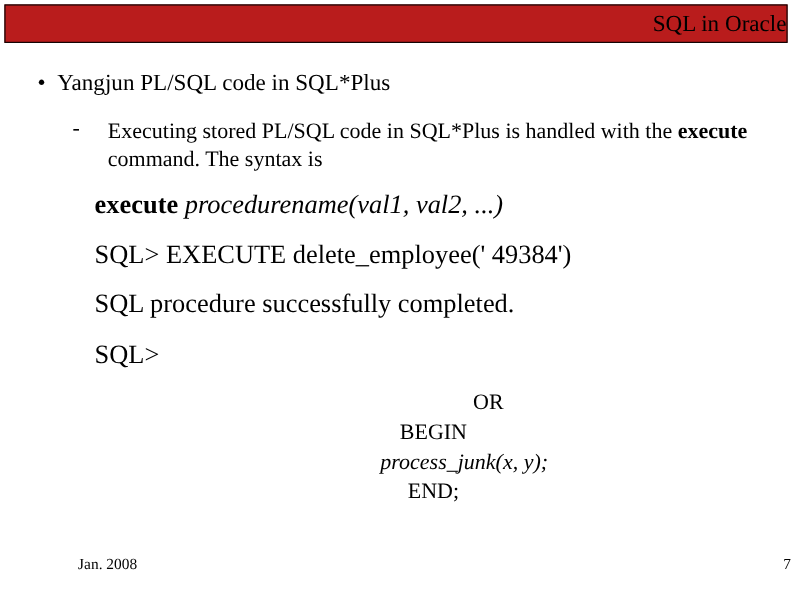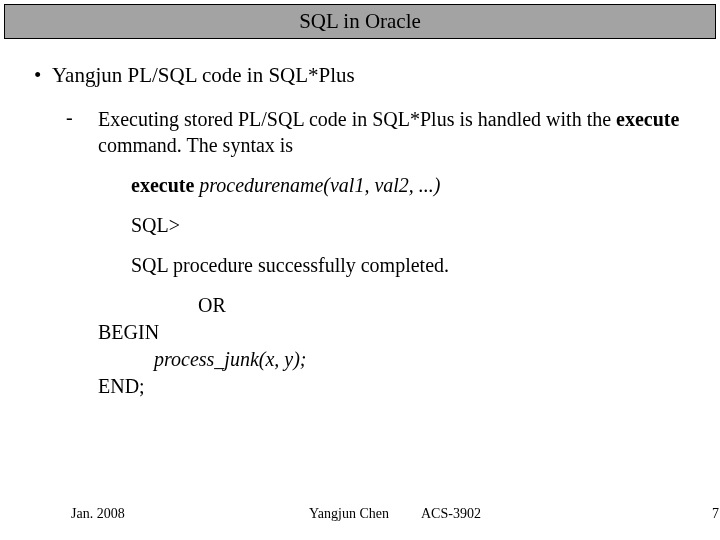--- a/index.html
+++ b/index.html
@@ -4,23 +4,23 @@
   <style>
     * { margin: 0; padding: 0; box-sizing: border-box; }
     body {
       width: 720px;
       height: 540px;
       font-family: 'Times New Roman', Times, serif;
       background: #ffffff;
       position: relative;
     }
     .title-bar {
-      background: #a3a3a3;
+      background: #b91c1c;
       border: 1px solid #000;
-      text-align: center;
+      text-align: right;
       font-size: 21px;
       padding: 4px 0;
       margin: 4px;
     }
     .content {
       padding: 20px 30px 0 30px;
     }
     .bullet-row {
       display: flex;
       align-items: baseline;
@@ -45,31 +45,32 @@
     }
     .sub-dash {
       width: 32px;
       flex-shrink: 0;
     }
     .sub-text {
       flex: 1;
       line-height: 1.3;
     }
     .indent-block {
-      margin-left: 101px;
-      font-size: 20px;
+      margin-left: 56px;
+      font-size: 24px;
       margin-bottom: 14px;
       line-height: 1.3;
     }
     .bold { font-weight: bold; }
     .italic { font-style: italic; }
     .or-block {
       margin-left: 68px;
       font-size: 20px;
       line-height: 1.35;
+      text-align: center;
     }
     .or-word {
       margin-left: 100px;
     }
     .proc-call {
       margin-left: 56px;
       font-style: italic;
     }
     .footer {
       position: absolute;
@@ -106,34 +107,31 @@
     <div class="sub-dash">-</div>
     <div class="sub-text">
       <span>Executing stored PL/SQL code in SQL*Plus is handled with the </span><span class="bold">execute</span><span> command. The syntax is</span>
     </div>
   </div>
 
   <div class="indent-block">
     <span class="bold">execute</span><span class="italic"> procedurename(val1, val2, ...)</span>
   </div>
 
+  <div class="indent-block">SQL&gt; EXECUTE delete_employee(' 49384')</div>
+
+  <div class="indent-block">SQL procedure successfully completed.</div>
 
   <div class="indent-block">SQL&gt;</div>
-
-  <div class="indent-block">SQL procedure successfully completed.</div>
 
   <div class="or-block">
     <div class="or-word">OR</div>
     <div>BEGIN</div>
     <div class="proc-call">process_junk(x, y);</div>
     <div>END;</div>
   </div>
 
 </div>
 
 <div class="footer">
   <span>Jan. 2008</span>
-  <span class="footer-center">
-    <span>Yangjun Chen</span>
-    <span>ACS-3902</span>
-  </span>
   <span>7</span>
 </div>
 
 </body></html>

